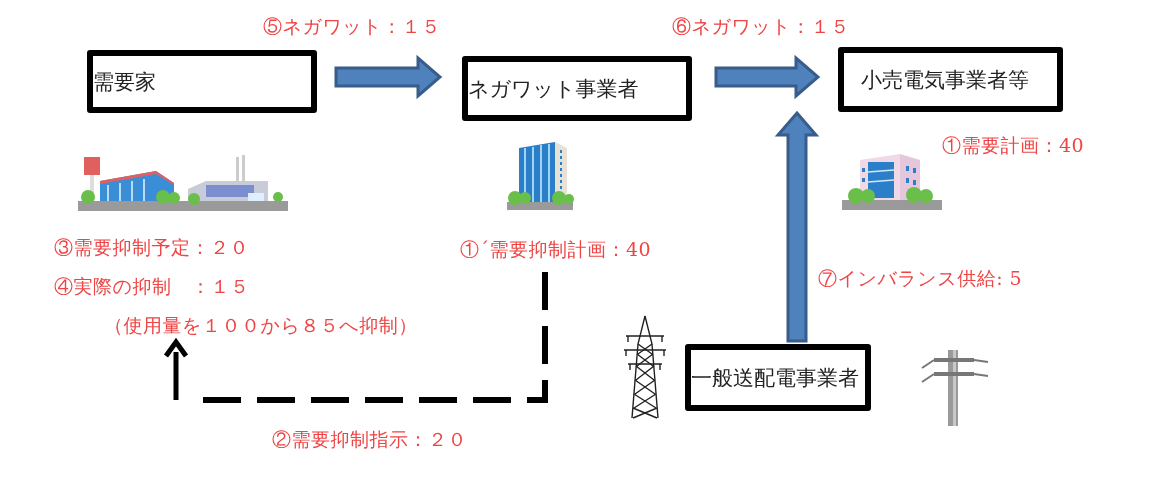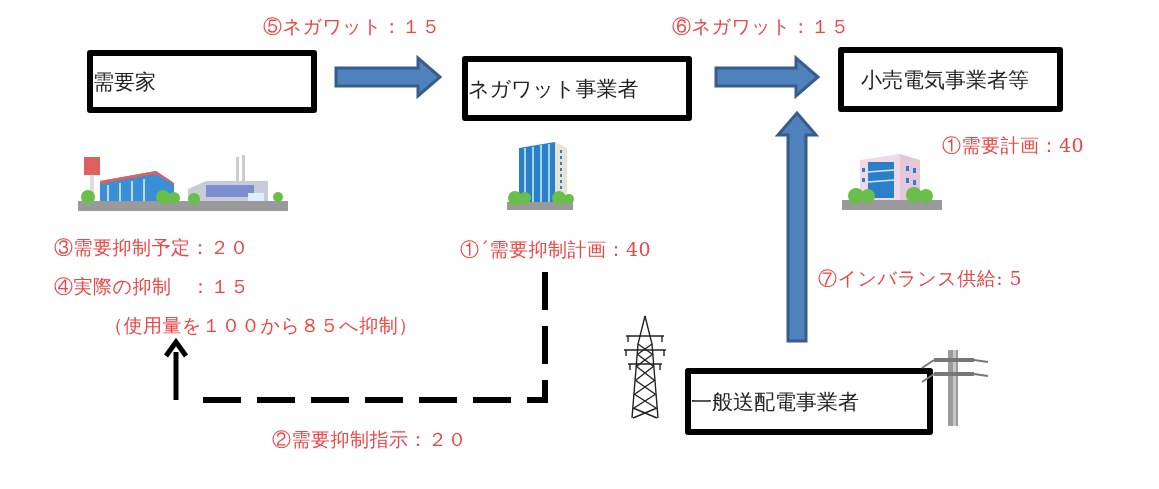--- a/index.html
+++ b/index.html
@@ -30,21 +30,21 @@
 
 <div class="box" style="left:87px; top:50px; width:230px; height:63px;">
   <span>需要家</span>
 </div>
 <div class="box" style="left:462px; top:56px; width:230px; height:65px;">
   <span>ネガワット事業者</span>
 </div>
 <div class="box" style="left:838px; top:47px; width:225px; height:65px;padding-left:17px;">
   <span>小売電気事業者等</span>
 </div>
-<div class="box" style="left:685px; top:368px; width:248px; height:67px;">
+<div class="box" style="left:685px; top:344px; width:186px; height:67px;">
   <span>一般送配電事業者</span>
 </div>
 
 <div class="label" style="left:263px; top:14px;">⑤ネガワット：１５</div>
 <div class="label" style="left:672px; top:14px;text-align:center;">⑥ネガワット：１５</div>
 <div class="label" style="left:942px; top:133px;">①需要計画：40</div>
 <div class="label" style="left:460px; top:237px;">①´需要抑制計画：40</div>
 <div class="label" style="left:54px; top:235px;">③需要抑制予定：２０</div>
 <div class="label" style="left:54px; top:274px;">④実際の抑制　：１５</div>
 <div class="label" style="left:60px; top:313px;margin-left:44px;">（使用量を１００から８５へ抑制）</div>

